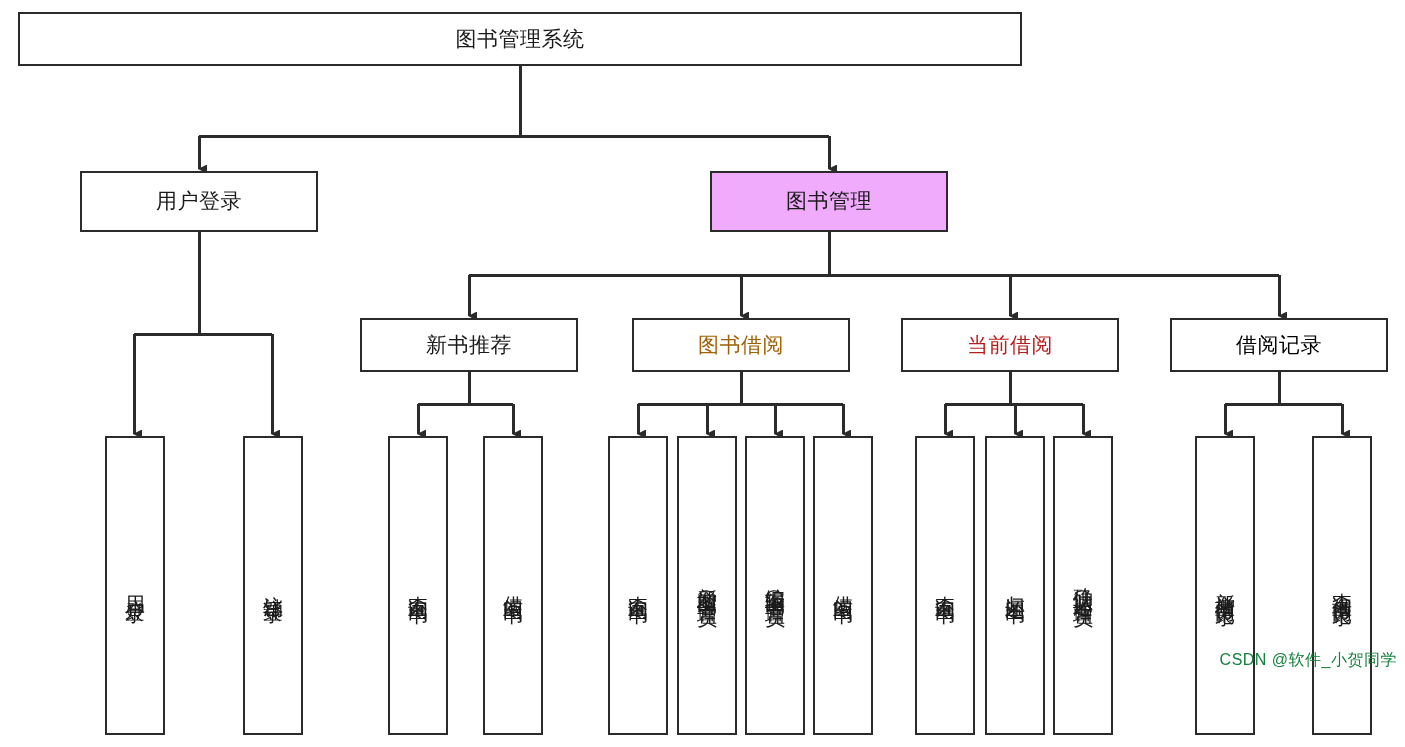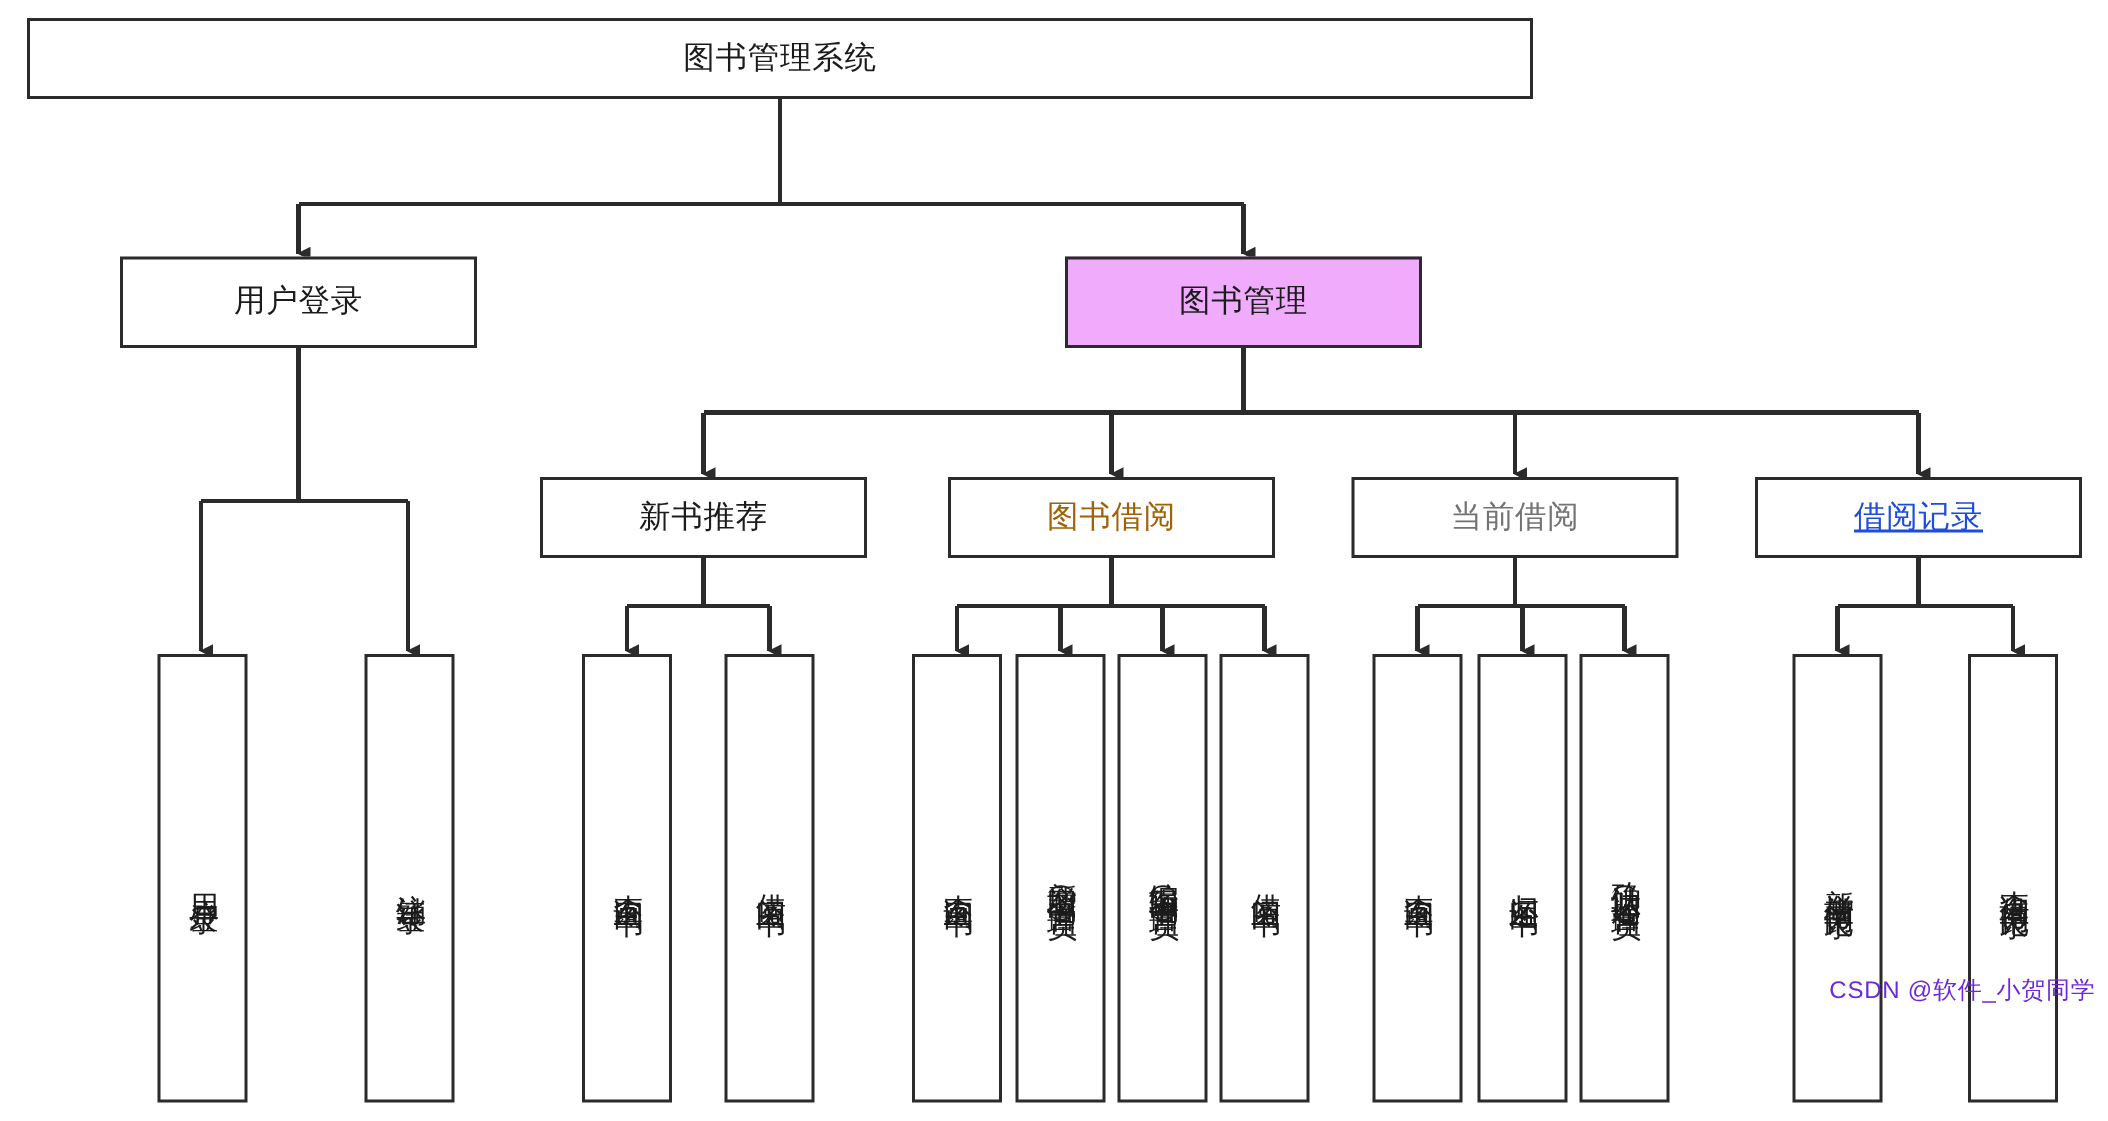--- a/index.html
+++ b/index.html
@@ -55,21 +55,21 @@
     top: 0;
     width: 1405px;
     height: 747px;
     pointer-events: none;
   }
   #watermark {
     position: absolute;
     right: 8px;
     bottom: 6px;
     font-size: 16px;
-    color: #6d28d9;
+    color: #15803d;
     letter-spacing: 0.5px;
     white-space: nowrap;
   }
 </style>
 </head>
 <body>
 
 <div id="diagram-root">
   <svg id="connector-layer" viewBox="0 0 1405 747" width="1405" height="747" xmlns="http://www.w3.org/2000/svg">
     <defs>
@@ -123,24 +123,24 @@
       <div class="node-box" style="left: 710px; top: 171px; width: 238px; height: 61px; border-color: rgb(43, 43, 43); background: #f0abfc;">
         <span class="node-label-h" style="color: rgb(27, 27, 27);">图书管理</span>
       </div>
       <div class="node-box" style="left: 360px; top: 318px; width: 218px; height: 54px; border-color: rgb(43, 43, 43); background: rgb(255, 255, 255);">
         <span class="node-label-h" style="color: rgb(27, 27, 27); text-align: center;">新书推荐</span>
       </div>
       <div class="node-box" style="left: 632px; top: 318px; width: 218px; height: 54px; border-color: rgb(43, 43, 43); background: rgb(255, 255, 255);">
         <span class="node-label-h" style="color: #a16207;">图书借阅</span>
       </div>
       <div class="node-box" style="left: 901px; top: 318px; width: 218px; height: 54px; border-color: rgb(43, 43, 43); background: rgb(255, 255, 255);">
-        <span class="node-label-h" style="color: #737373;">当前借阅</span>
+        <span class="node-label-h" style="color: #b91c1c;">当前借阅</span>
       </div>
       <div class="node-box" style="left: 1170px; top: 318px; width: 218px; height: 54px; border-color: rgb(43, 43, 43); background: rgb(255, 255, 255);">
-        <span class="node-label-h" style="color: #1d4ed8; text-decoration: underline;">借阅记录</span>
+        <span class="node-label-h" style="color: #000000;">借阅记录</span>
       </div>
       <div class="node-box" style="left: 105px; top: 436px; width: 60px; height: 299px; border-color: rgb(43, 43, 43); background: rgb(255, 255, 255);">
         <span class="node-label-v" style="color: rgb(27, 27, 27);">用户登录</span>
       </div>
       <div class="node-box" style="left: 243px; top: 436px; width: 60px; height: 299px; border-color: rgb(43, 43, 43); background: rgb(255, 255, 255);">
         <span class="node-label-v" style="color: rgb(27, 27, 27);">注销登录</span>
       </div>
       <div class="node-box" style="left: 388px; top: 436px; width: 60px; height: 299px; border-color: rgb(43, 43, 43); background: rgb(255, 255, 255);">
         <span class="node-label-v" style="color: rgb(27, 27, 27);">查询图书</span>
       </div>

